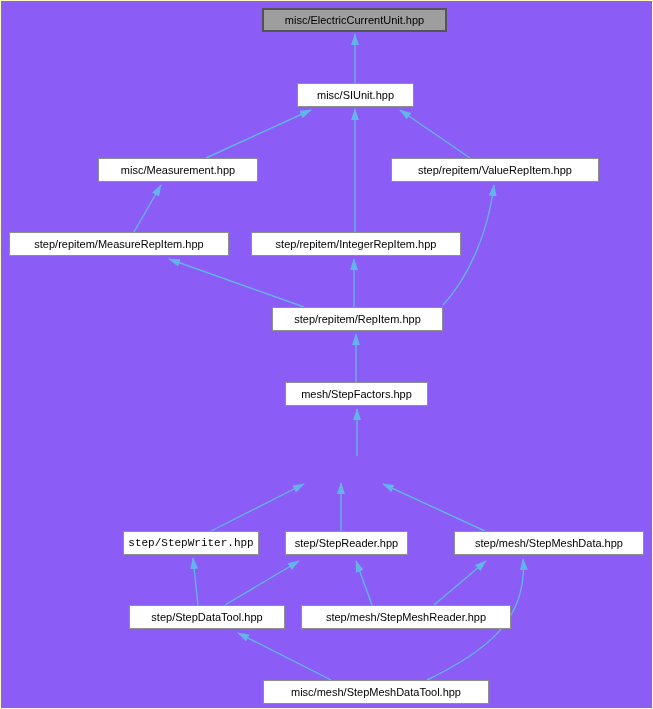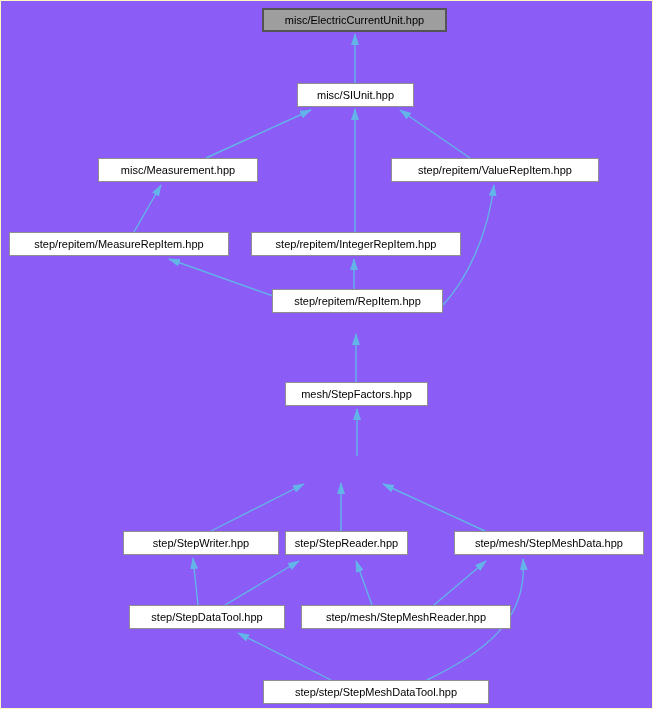--- a/index.html
+++ b/index.html
@@ -65,22 +65,22 @@
     <path class="edge" d="M330,679 L237,632" marker-end="url(#arrow)"></path>
     <path class="edge" d="M426,679 C482,652 527,620 522,558" marker-end="url(#arrow)"></path>
   </svg>
 
   <div class="node root" style="left:261px; top:7px;  width:185px;">misc/ElectricCurrentUnit.hpp</div>
   <div class="node" style="left:296px; top:82px;  width:117px;">misc/SIUnit.hpp</div>
   <div class="node" style="left:97px;  top:157px; width:160px;">misc/Measurement.hpp</div>
   <div class="node" style="left:390px; top:157px; width:208px;">step/repitem/ValueRepItem.hpp</div>
   <div class="node" style="left:8px;   top:231px; width:220px;">step/repitem/MeasureRepItem.hpp</div>
   <div class="node" style="left:250px; top:231px; width:210px;">step/repitem/IntegerRepItem.hpp</div>
-  <div class="node" style="left:271px; top:288px; width:171px;">step/repitem/RepItem.hpp</div>
+  <div class="node" style="left:271px; top:306px; width:171px;">step/repitem/RepItem.hpp</div>
   <div class="node" style="left:284px; top:381px; width:143px;">mesh/StepFactors.hpp</div>
-  <div class="node" style="left:122px; top:530px; width:156px;">step/StepWriter.hpp</div>
+  <div class="node" style="left:122px; top:530px; width:136px;font-family:Liberation Mono, monospace;">step/StepWriter.hpp</div>
   <div class="node" style="left:284px; top:530px; width:123px;">step/StepReader.hpp</div>
   <div class="node" style="left:453px; top:530px; width:190px;">step/mesh/StepMeshData.hpp</div>
   <div class="node" style="left:128px; top:604px; width:156px;">step/StepDataTool.hpp</div>
   <div class="node" style="left:300px; top:604px; width:210px;">step/mesh/StepMeshReader.hpp</div>
-  <div class="node" style="left:262px; top:679px; width:226px;">step/step/StepMeshDataTool.hpp</div>
+  <div class="node" style="left:262px; top:679px; width:226px;">misc/mesh/StepMeshDataTool.hpp</div>
 
 </div>
 
 </body></html>

